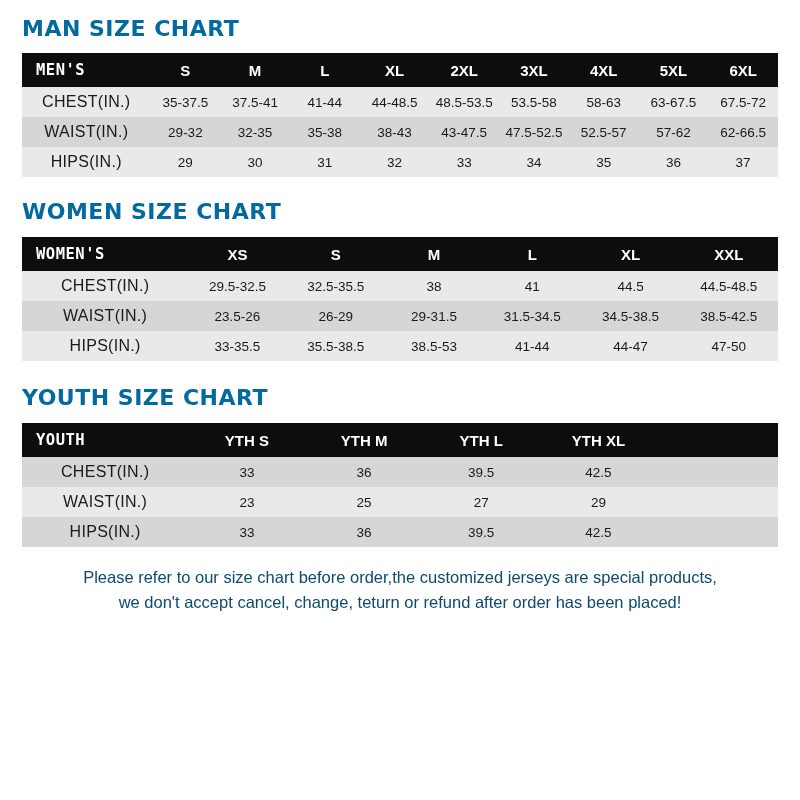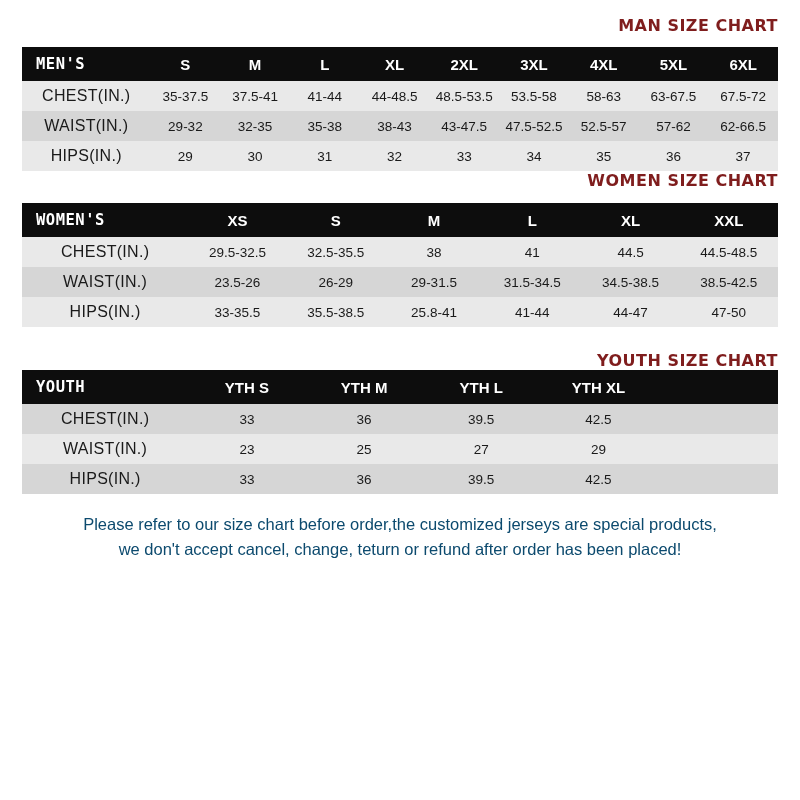--- a/index.html
+++ b/index.html
@@ -47,30 +47,30 @@
     line-height: 1;
     padding-bottom: 4px;
   }
 
   .content {
     padding: 0 22px;
     box-sizing: border-box;
   }
 
   .section-title {
-    text-align: right;
+    text-align: left;
     font-family: "DejaVu Sans", sans-serif;
     font-weight: bold;
-    font-size: 16px;
-    color: #7f1d1d;
+    font-size: 22px;
+    color: #0369a1;
     letter-spacing: 0.5px;
   }
   .t1 { margin-top: 16px; margin-bottom: 12px; }
-  .t2 { margin-bottom: 13px; }
-  .t3 { margin-top: 24px; }
+  .t2 { margin-top: 22px; margin-bottom: 13px; }
+  .t3 { margin-top: 24px; margin-bottom: 13px; }
 
   table.size {
     width: 100%;
     border-collapse: collapse;
     table-layout: fixed;
   }
   table.size th, table.size td {
     text-align: center;
     font-size: 13.5px;
     color: #1a1a1a;
@@ -234,21 +234,21 @@
           <td>26-29</td>
           <td>29-31.5</td>
           <td>31.5-34.5</td>
           <td>34.5-38.5</td>
           <td>38.5-42.5</td>
         </tr>
         <tr class="light">
           <td class="rowhead">HIPS(IN.)</td>
           <td>33-35.5</td>
           <td>35.5-38.5</td>
-          <td>25.8-41</td>
+          <td>38.5-53</td>
           <td>41-44</td>
           <td>44-47</td>
           <td>47-50</td>
         </tr>
       </tbody>
     </table>
 
     <div class="section-title t3">YOUTH SIZE CHART</div>
 
     <table class="size youth">

